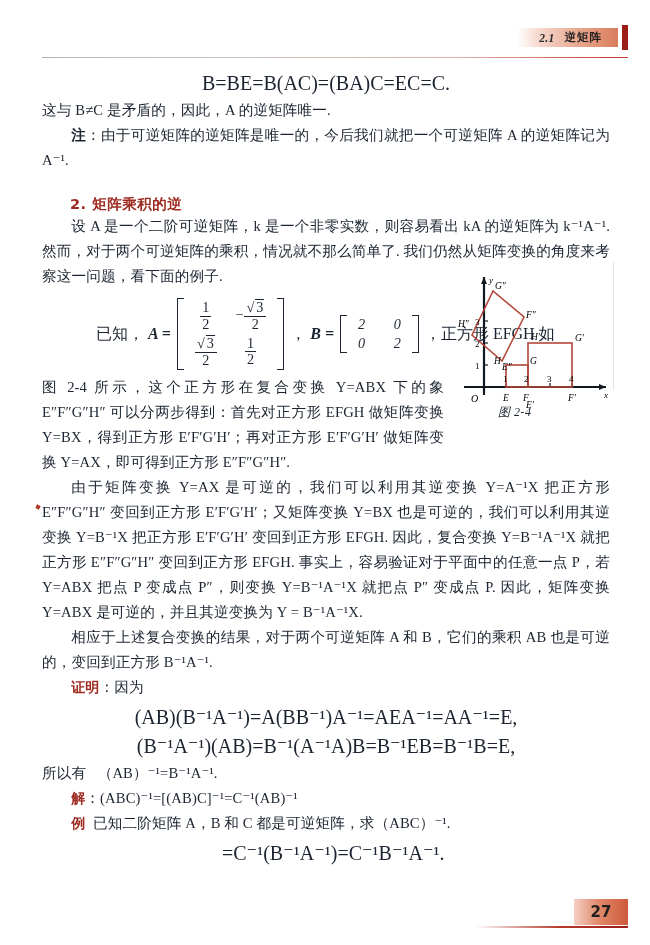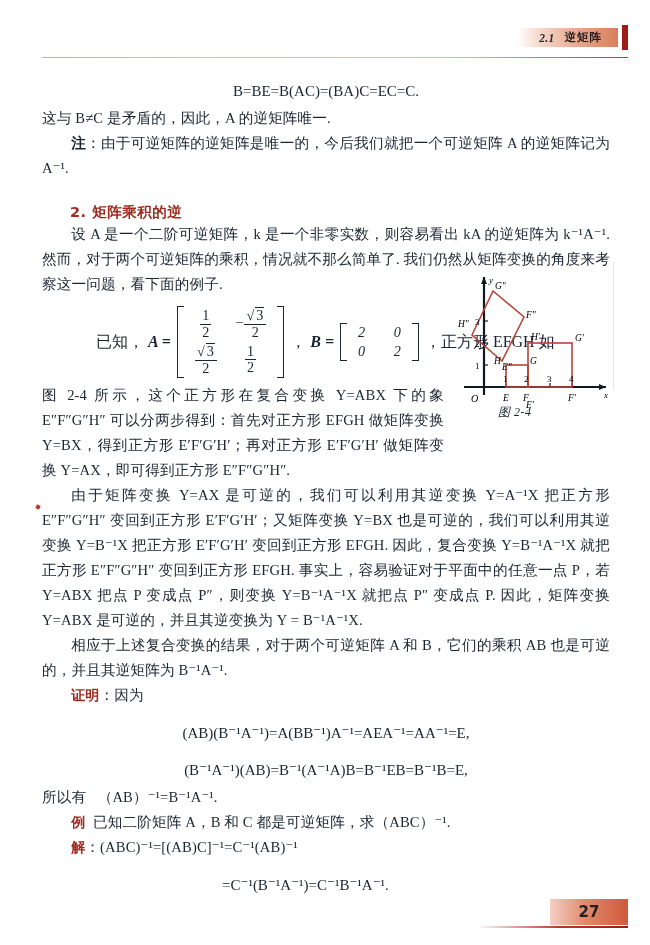--- a/index.html
+++ b/index.html
@@ -77,22 +77,22 @@
     margin: 0;
     font-size: 14.6px;
     line-height: 25px;
     text-align: justify;
     text-justify: inter-ideograph;
     letter-spacing: .15px;
   }
   p.ind { text-indent: 2em; }
   .disp {
     text-align: center;
-    margin: 13px 0 3px 0;
-    font-size: 15px;
+    margin: 5px 0 3px 0;
+    font-size: 20px;
     line-height: 24px;
   }
   .disp.left-pad2 { text-align: left; padding-left: 180px; }
 
   b, .bi { font-weight: 700; }
   .bi { font-style: italic; }
 
   .redhead {
     color: #9e2b20;
     font-family: "DejaVu Sans", sans-serif;
@@ -184,21 +184,21 @@
     letter-spacing: .5px;
     white-space: nowrap;
     font-style: italic;
   }
 
   
   #folio {
     position: absolute;
     right: 22px;
     bottom: 20px;
-    width: 78px;
+    width: 54px;
     height: 26px;
     background: linear-gradient(to right, #f4cfc4 0%, #e08a6c 45%, #cf5a3a 100%);
     display: flex;
     align-items: center;
     justify-content: center;
   }
   #folio span {
     font-family: "DejaVu Sans", sans-serif;
     font-weight: 700;
     font-size: 15px;
@@ -280,33 +280,33 @@
       </tbody>
         </table>
     </span>
     <span>，正方形 EFGH 如</span>
   </div>
 
   <p style="width:402px;">图 2-4 所示，这个正方形在复合变换 Y=ABX 下的象 E″F″G″H″ 可以分两步得到：首先对正方形 EFGH 做矩阵变换 Y=BX，得到正方形 E′F′G′H′；再对正方形 E′F′G′H′ 做矩阵变换 Y=AX，即可得到正方形 E″F″G″H″.</p>
 
   <p class="ind">由于矩阵变换 Y=AX 是可逆的，我们可以利用其逆变换 Y=A⁻¹X 把正方形 E″F″G″H″ 变回到正方形 E′F′G′H′；又矩阵变换 Y=BX 也是可逆的，我们可以利用其逆变换 Y=B⁻¹X 把正方形 E′F′G′H′ 变回到正方形 EFGH. 因此，复合变换 Y=B⁻¹A⁻¹X 就把正方形 E″F″G″H″ 变回到正方形 EFGH. 事实上，容易验证对于平面中的任意一点 P，若 Y=ABX 把点 P 变成点 P″，则变换 Y=B⁻¹A⁻¹X 就把点 P″ 变成点 P. 因此，矩阵变换 Y=ABX 是可逆的，并且其逆变换为 Y = B⁻¹A⁻¹X.</p>
 
-  <p class="ind">相应于上述复合变换的结果，对于两个可逆矩阵 A 和 B，它们的乘积 AB 也是可逆的，并且其逆矩阵为 B⁻¹A⁻¹.</p>
+  <p class="ind">相应于上述复合变换的结果，对于两个可逆矩阵 A 和 B，它们的乘积 AB 也是可逆的，变回到正方形 B⁻¹A⁻¹.</p>
 
 
   <p class="ind"><span class="redlbl">证明</span><span>：因为</span></p>
 
   <div class="disp">(AB)(B⁻¹A⁻¹)=A(BB⁻¹)A⁻¹=AEA⁻¹=AA⁻¹=E,</div>
   <div class="disp">(B⁻¹A⁻¹)(AB)=B⁻¹(A⁻¹A)B=B⁻¹EB=B⁻¹B=E,</div>
 
   <p><span>所以有</span>&nbsp;&nbsp;&nbsp;<span>（AB）⁻¹=B⁻¹A⁻¹.</span></p>
 
+  <p class="ind"><span class="redlbl">解</span><span>：</span><span>(ABC)⁻¹=[(AB)C]⁻¹=C⁻¹(AB)⁻¹</span></p>
+
   <p class="ind"><span class="redlbl">例</span>&nbsp;&nbsp;<span>已知二阶矩阵 A，B 和 C 都是可逆矩阵，求（ABC）⁻¹.</span></p>
-
-  <p class="ind"><span class="redlbl">解</span><span>：</span><span>(ABC)⁻¹=[(AB)C]⁻¹=C⁻¹(AB)⁻¹</span></p>
 
   <div class="disp left-pad2">=C⁻¹(B⁻¹A⁻¹)=C⁻¹B⁻¹A⁻¹.</div>
 
 </div>
 
 <div id="figure-divider"></div>
 
 <div id="figure-block">
   <svg width="158" height="160" viewBox="0 0 158 160">
 

